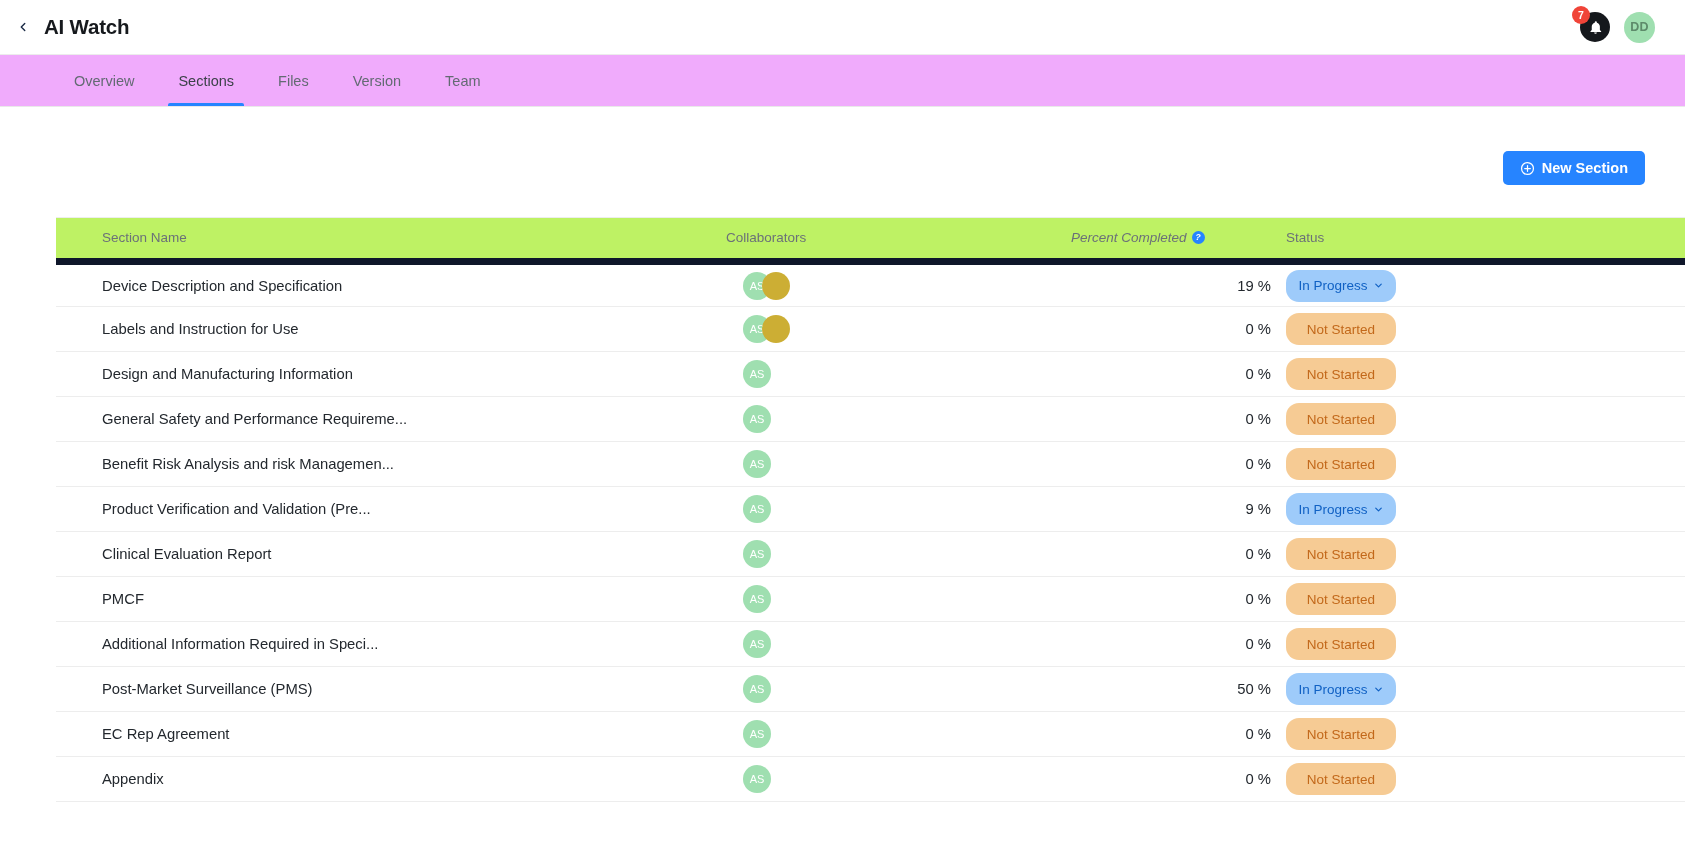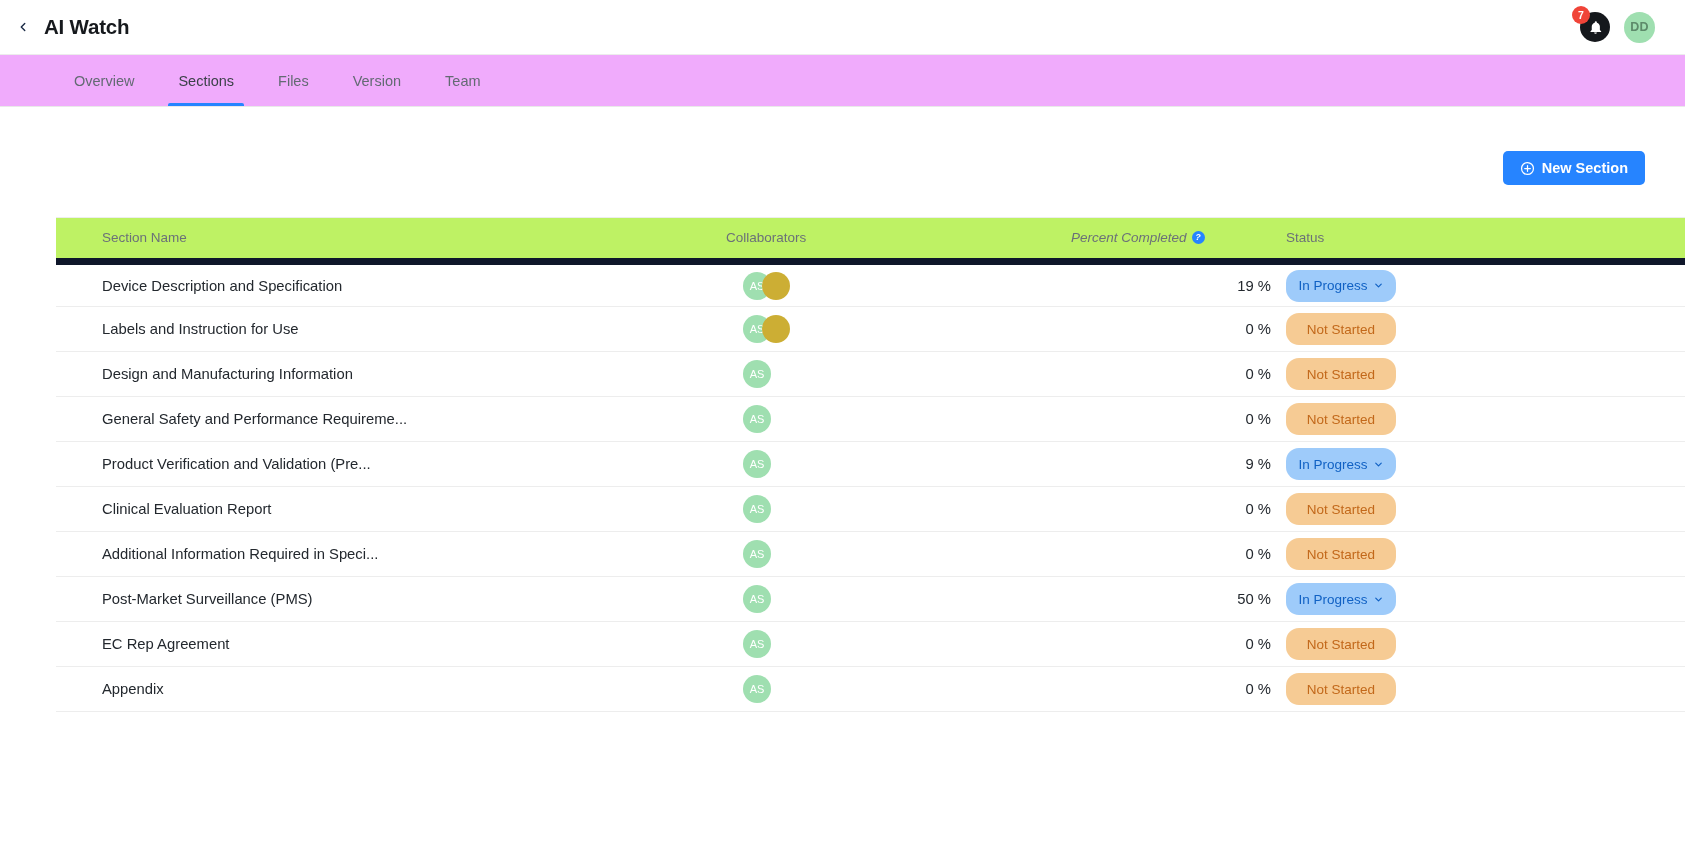--- a/index.html
+++ b/index.html
@@ -386,20 +386,33 @@
               <div class="av green">AS</div>
             </div>
           </td>
           <td class="c-pct">0 %</td>
           <td class="c-status"><div class="pill notstarted">
               <span>Not Started</span>
             </div></td>
           <td></td>
         </tr>
         <tr>
+          <td class="c-name">Benefit Risk Analysis and risk Managemen...</td>
+          <td>
+            <div class="avatars">
+              <div class="av green">AS</div>
+            </div>
+          </td>
+          <td class="c-pct">0 %</td>
+          <td class="c-status"><div class="pill notstarted">
+              <span>Not Started</span>
+            </div></td>
+          <td></td>
+        </tr>
+        <tr>
           <td class="c-name">Product Verification and Validation (Pre...</td>
           <td>
             <div class="avatars">
               <div class="av green">AS</div>
             </div>
           </td>
           <td class="c-pct">9 %</td>
           <td class="c-status"><div class="pill inprogress">
               <span>In Progress</span>
               <span class="chev">
@@ -417,20 +430,33 @@
               <div class="av green">AS</div>
             </div>
           </td>
           <td class="c-pct">0 %</td>
           <td class="c-status"><div class="pill notstarted">
               <span>Not Started</span>
             </div></td>
           <td></td>
         </tr>
         <tr>
+          <td class="c-name">PMCF</td>
+          <td>
+            <div class="avatars">
+              <div class="av green">AS</div>
+            </div>
+          </td>
+          <td class="c-pct">0 %</td>
+          <td class="c-status"><div class="pill notstarted">
+              <span>Not Started</span>
+            </div></td>
+          <td></td>
+        </tr>
+        <tr>
           <td class="c-name">Additional Information Required in Speci...</td>
           <td>
             <div class="avatars">
               <div class="av green">AS</div>
             </div>
           </td>
           <td class="c-pct">0 %</td>
           <td class="c-status"><div class="pill notstarted">
               <span>Not Started</span>
             </div></td>

